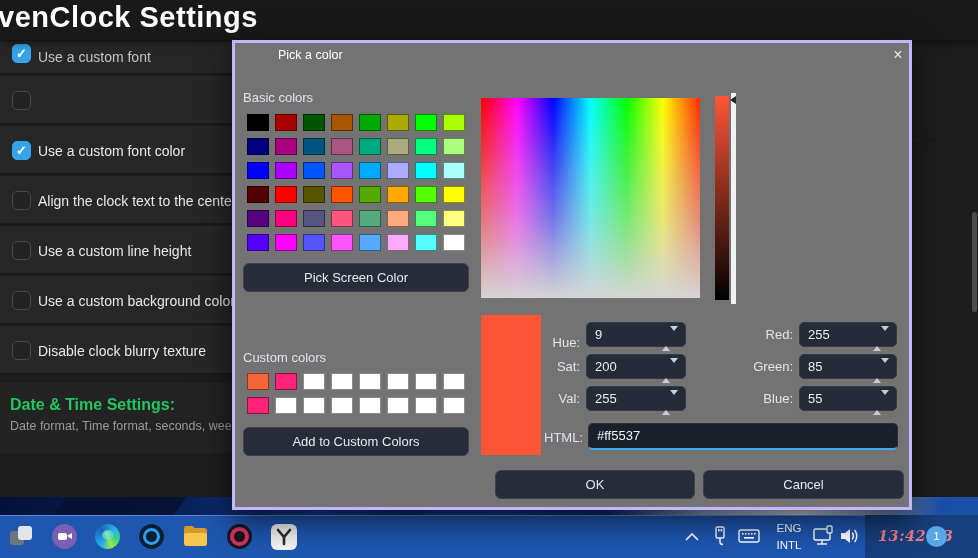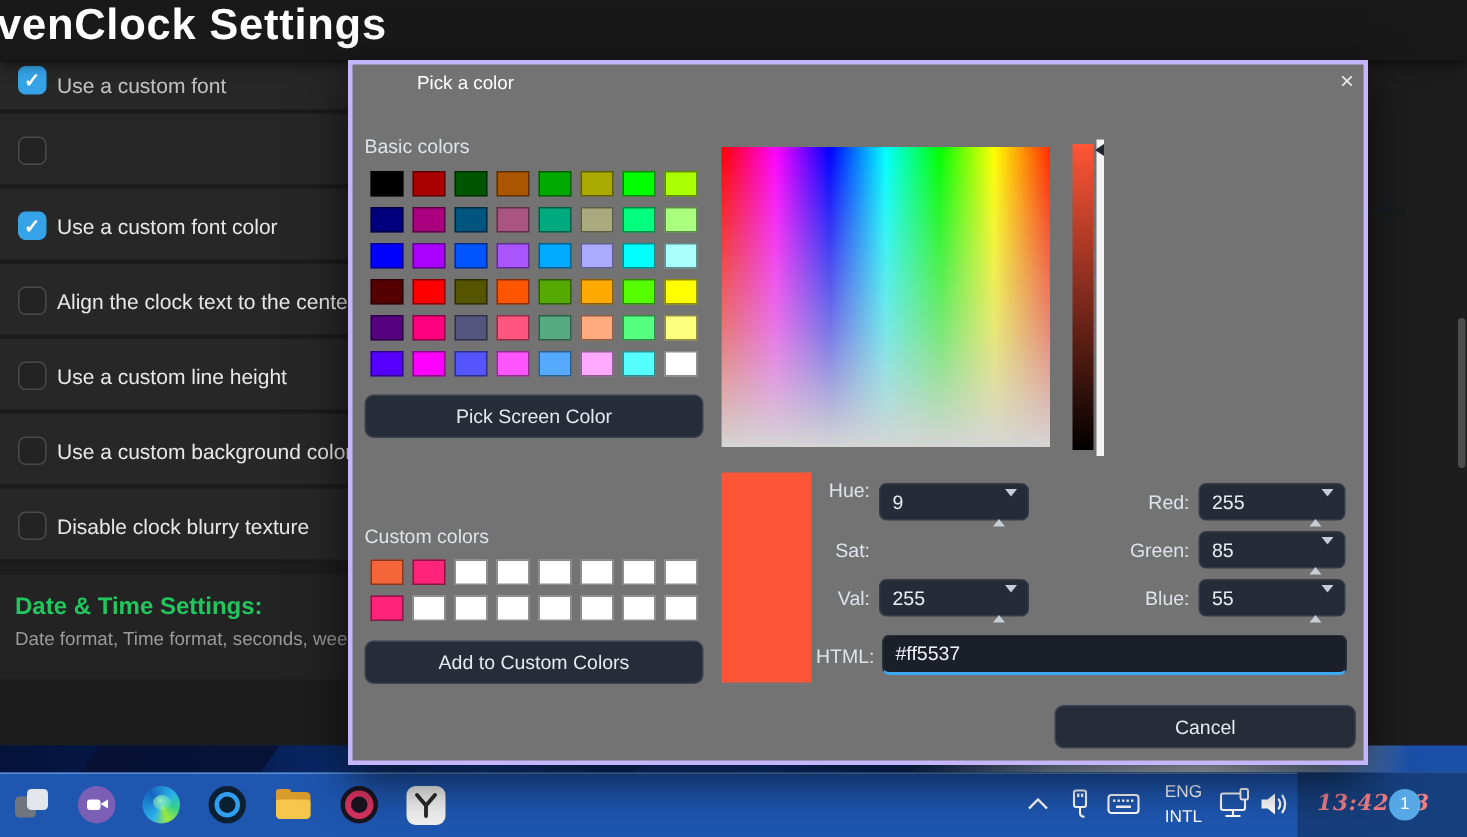--- a/index.html
+++ b/index.html
@@ -216,26 +216,30 @@
       <div class="crosshair-h" style="left:433px; top:41px;"></div>
       <div class="crosshair-v" style="left:443px; top:31px;"></div>
     </div>
 
     <div class="val-slider" id="val-slider" style="background: linear-gradient(rgb(255, 85, 55), rgb(0, 0, 0));"></div>
     <div class="val-groove"></div>
     <div class="val-arrow"></div>
 
     <div class="preview-swatch" id="preview-swatch" style="background: rgb(255, 85, 55);"></div>
 
-    <div class="spin-label" style="left:270px; top:276px; width:75px;">Hue:</div>
+    <div class="spin-label" style="left:270px; top:292px; width:75px;">Hue:</div>
     <div class="spin-field" style="left:351px; top:279px;">
       <span>9</span>
       <span class="spin-arrows"><span class="tri-up"></span><span class="tri-down"></span></span>
     </div>
     <div class="spin-label" style="left:270px; top:316px; width:75px;">Sat:</div>
+    <div class="spin-field" style="left:351px; top:311px;">
+      <span>200</span>
+      <span class="spin-arrows"><span class="tri-up"></span><span class="tri-down"></span></span>
+    </div>
     <div class="spin-label" style="left:270px; top:348px; width:75px;">Val:</div>
     <div class="spin-field" style="left:351px; top:343px;">
       <span>255</span>
       <span class="spin-arrows"><span class="tri-up"></span><span class="tri-down"></span></span>
     </div>
 
     <div class="spin-label" style="left:470px; top:284px; width:88px;">Red:</div>
     <div class="spin-field" style="left:564px; top:279px; width:98px;">
       <span>255</span>
       <span class="spin-arrows"><span class="tri-up"></span><span class="tri-down"></span></span>
@@ -247,20 +251,21 @@
     </div>
     <div class="spin-label" style="left:470px; top:348px; width:88px;">Blue:</div>
     <div class="spin-field" style="left:564px; top:343px; width:98px;">
       <span>55</span>
       <span class="spin-arrows"><span class="tri-up"></span><span class="tri-down"></span></span>
     </div>
 
     <div class="spin-label" style="left:300px; top:387px; width:48px;text-align:right;">HTML:</div>
     <div class="html-field">#ff5537</div>
 
+    <div class="dlg-btn" style="left:260px; top:427px; width:200px; height:29px; line-height:27px;">OK</div>
     <div class="dlg-btn" style="left:468px; top:427px; width:201px; height:29px; line-height:27px;">Cancel</div>
   </div>
 
   <div class="wallpaper">
     <div class="wp-facet" style="left:60px; width:120px;"></div>
     <div class="wp-facet" style="left:430px; width:90px; background:rgba(20,60,140,.6);"></div>
   </div>
 
   <div class="taskbar">
     

